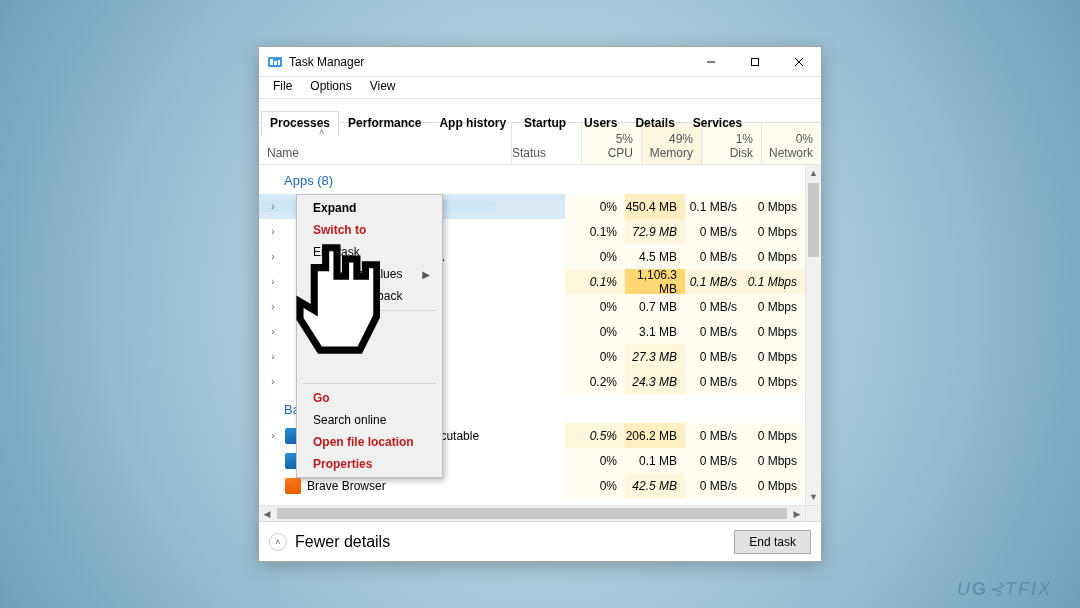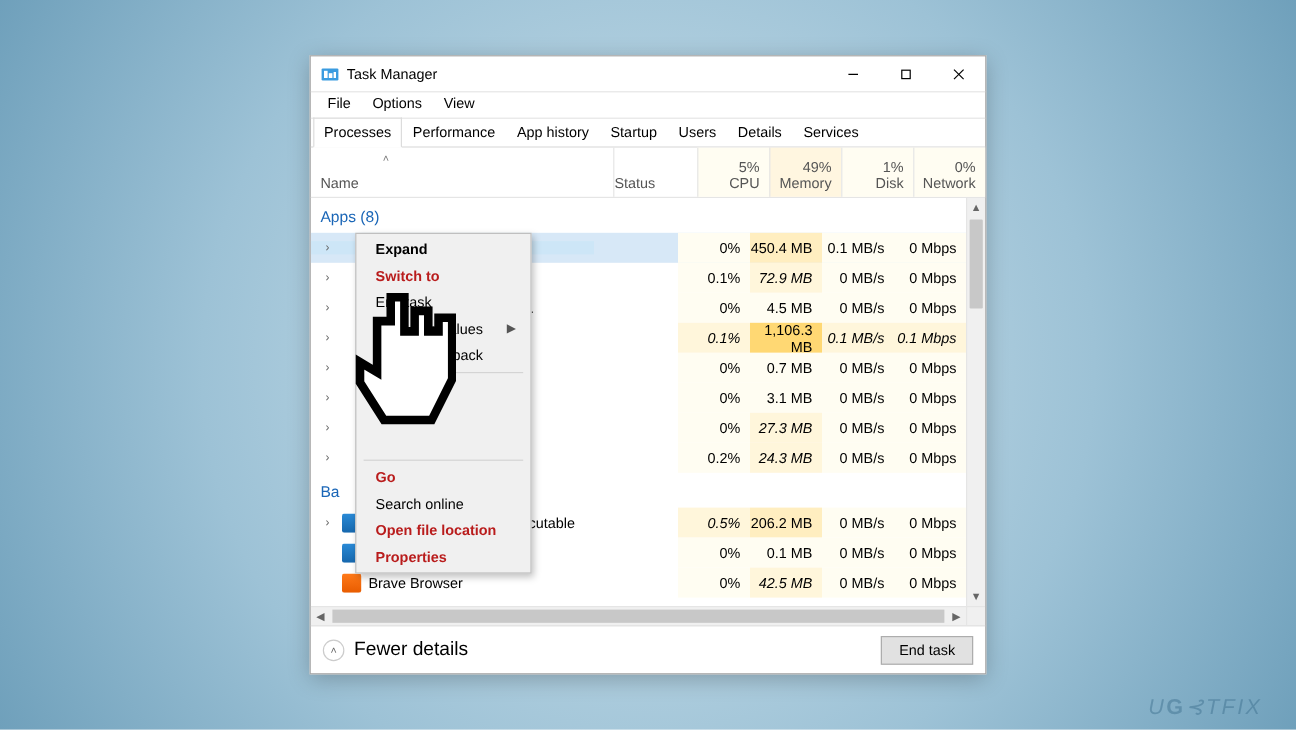--- a/index.html
+++ b/index.html
@@ -31,21 +31,21 @@
   .titlebar .title { display:flex; align-items:center; gap:6px; }
   .app-icon { width:16px; height:16px; display:inline-block; }
   .win-controls { margin-left:auto; display:flex; }
   .win-btn { width:44px; height:30px; display:flex; align-items:center; justify-content:center; }
   .win-btn svg { width:10px; height:10px; }
   
   .menubar { height:22px; display:flex; align-items:flex-start; gap:2px; padding:0 6px; font-size:12px; border-bottom:1px solid #e5e5e5;}
   .menubar span { padding:2px 8px; }
   
   .tabbar { height:24px; display:flex; align-items:flex-end; font-size:12px; padding-left:2px; border-bottom:1px solid #dcdcdc;}
-  .tabbar .tab { padding:4px 8px 5px 8px; border:1px solid transparent; position:relative; top:1px;}
+  .tabbar .tab { padding:4px 8px 5px 8px; border:1px solid transparent; position:relative; top:14px;font-weight:bold;}
   .tabbar .tab.active { background:#fff; border-color:#dcdcdc; border-bottom-color:#fff;}
   
   .colhead {
     display:flex; font-size:12px; height:42px; border-bottom:1px solid #e5e5e5;
     color:#555;
   }
   .colhead .c-name { flex:1; display:flex; align-items:flex-end; padding:0 0 4px 8px; position:relative;}
   .colhead .c-status { width:70px; display:flex; align-items:flex-end; padding-bottom:4px;}
   .colhead .c-right { width:60px; text-align:right; display:flex; flex-direction:column; justify-content:flex-end; align-items:flex-end; padding:0 8px 4px 0;}
   .colhead .c-right .pct { color:#555;}
@@ -59,21 +59,21 @@
   .scroll-area { position:absolute; top:0; left:0; right:16px; bottom:16px; overflow:hidden; }
   .vscroll { position:absolute; top:0; right:0; width:16px; bottom:16px; background:#f0f0f0; border-left:1px solid #e5e5e5;}
   .vscroll .up, .vscroll .down { height:16px; display:flex; align-items:center; justify-content:center; font-size:9px; color:#666;}
   .vscroll .thumb { position:absolute; left:2px; right:2px; top:18px; height:74px; background:#c8c8c8; border-radius:1px;}
   .hscroll { position:absolute; left:0; right:16px; bottom:0; height:16px; background:#f0f0f0; border-top:1px solid #e5e5e5;}
   .hscroll .left, .hscroll .right { position:absolute; top:0; width:16px; height:16px; display:flex; align-items:center; justify-content:center; font-size:9px; color:#666;}
   .hscroll .left{left:0;} .hscroll .right{right:0;}
   .hscroll .thumb { position:absolute; top:2px; bottom:2px; left:18px; right:18px; background:#c8c8c8;}
   .corner { position:absolute; right:0; bottom:0; width:16px; height:16px; background:#f0f0f0; border-left:1px solid #e5e5e5; border-top:1px solid #e5e5e5;}
 
-  .group-head { font-size:13px; color:#1a66b7; padding:8px 12px 6px 8px; }
+  .group-head { font-size:13px; color:#1a66b7; padding:8px 12px 6px 8px;margin-left:17px; }
   .row {
     display:flex; align-items:center; font-size:12px; height:25px;
   }
   .row .left { flex:1; display:flex; align-items:center; padding-left:8px; gap:6px; overflow:hidden;}
   .row .left .expander { width:12px; text-align:center; color:#666; font-size:10px;}
   .row .icon { width:16px; height:16px; display:inline-block; border-radius:2px;}
   .row .status { width:70px; }
   .row .cell { width:60px; text-align:right; padding-right:8px; height:100%; display:flex; align-items:center; justify-content:flex-end;}
   .row.selected { background:#d7e8f7; }
   .sel-left { background:#cde6f7 !important; }

